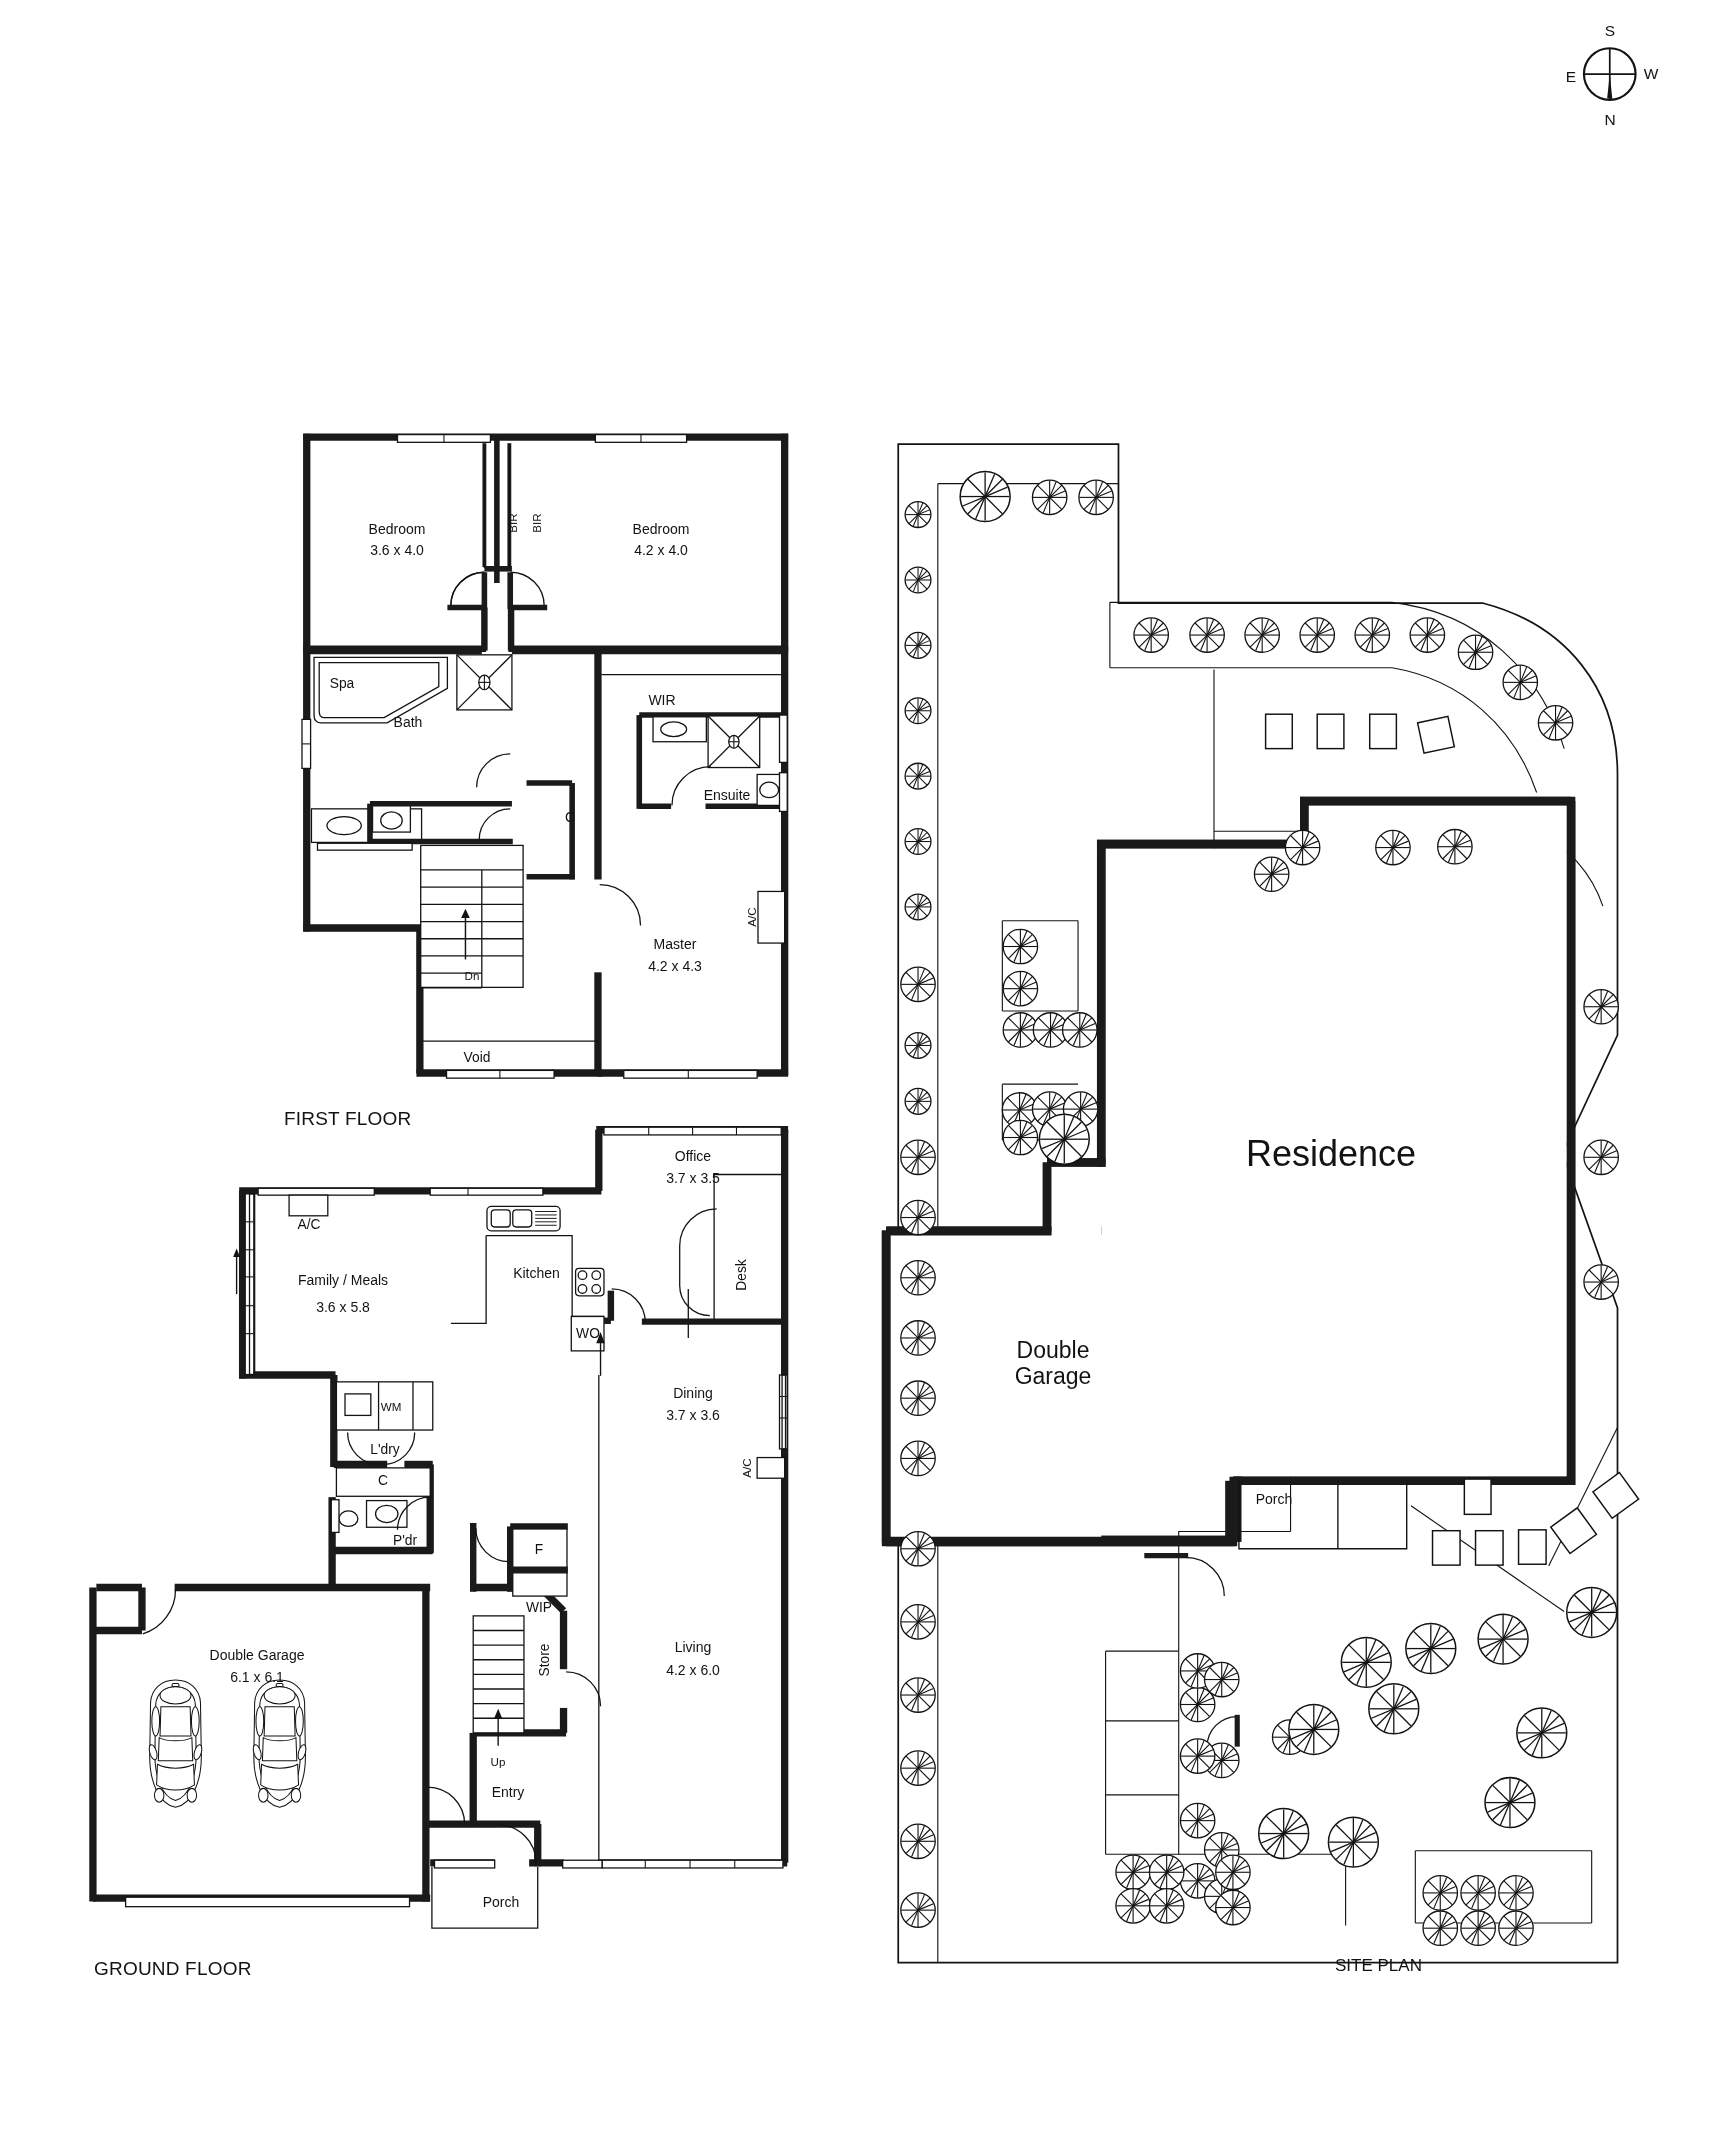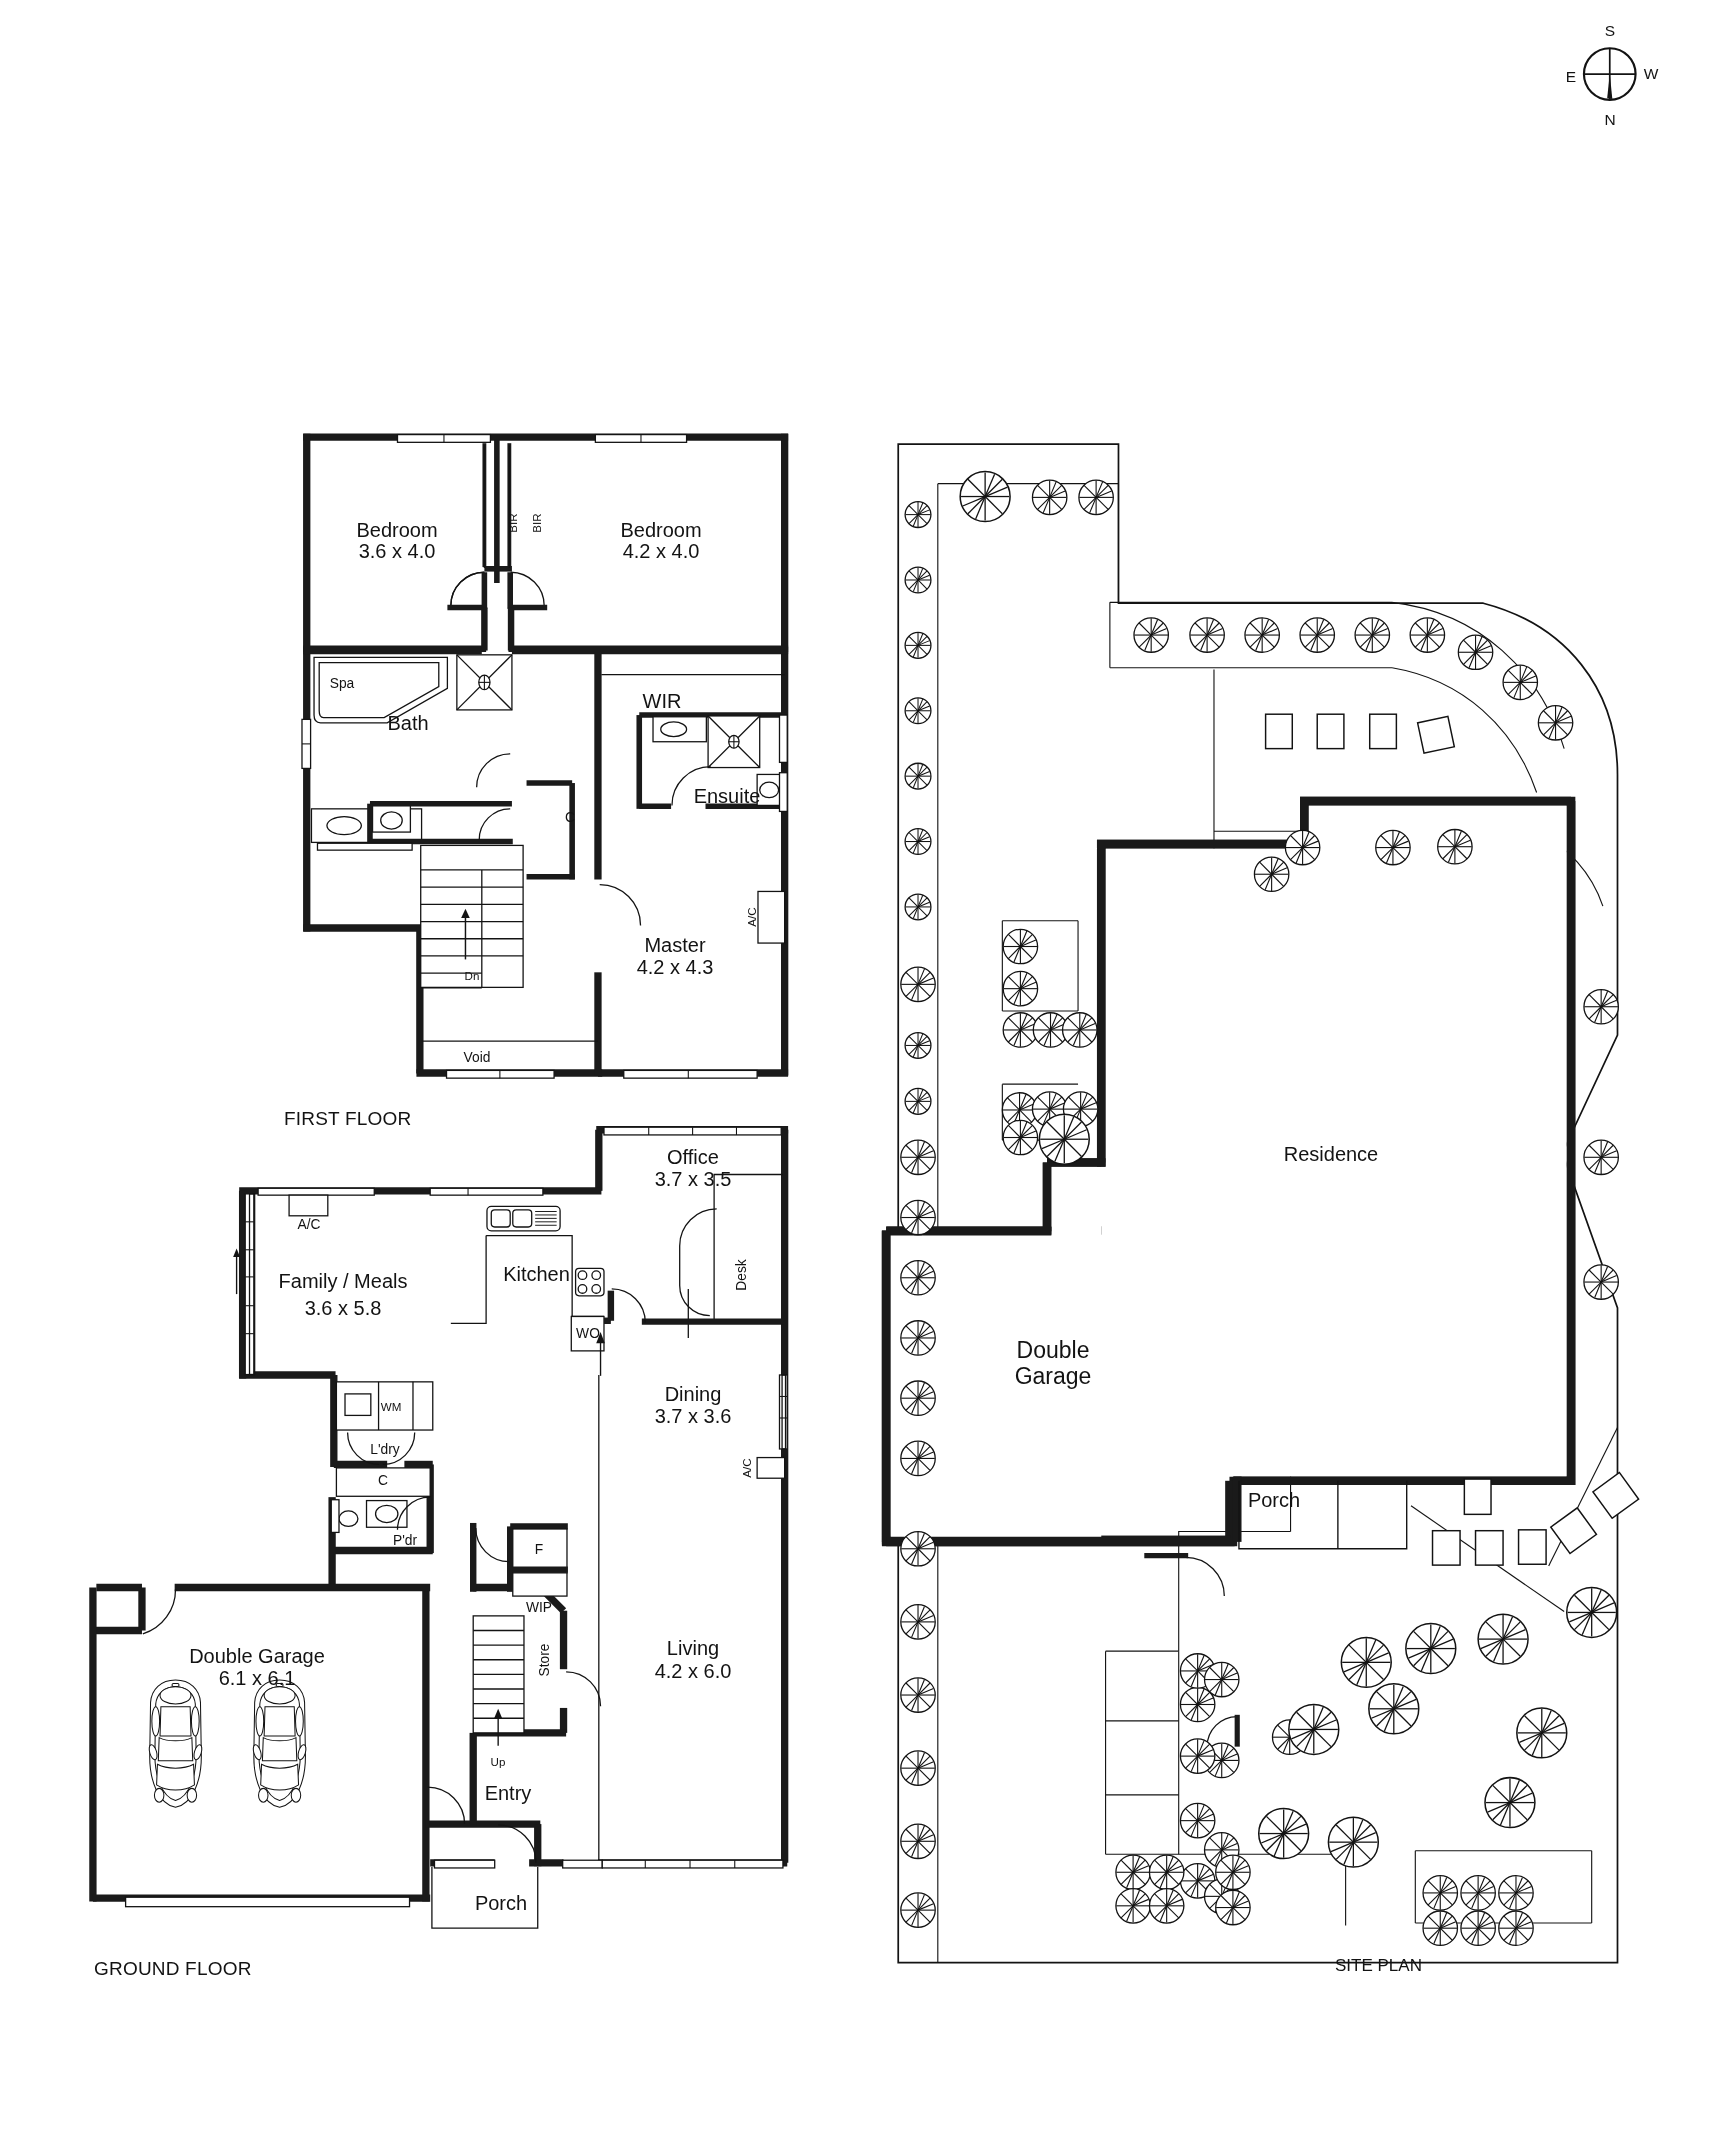--- a/index.html
+++ b/index.html
@@ -9,26 +9,26 @@
     font-family:"Liberation Sans", sans-serif;color:#1a1a1a;
   }
   #sheet{position:absolute;left:0;top:0;width:1713px;height:2423px;}
   svg.plan{position:absolute;left:0;top:0;width:1713px;height:2423px;overflow:visible;}
   .lbl{
     position:absolute;font-family:"Liberation Sans", sans-serif;
     color:#131313;white-space:pre;line-height:1.12;
     text-align:center;
   }
   .lbl.rot{transform-origin:center center;}
-  .t-room{font-size:20px;}
+  .t-room{font-size:14px;}
   .t-room2{font-size:23px;}
   .t-small{font-size:13.8px;}
   .t-tiny{font-size:11.6px;}
   .t-title{font-size:19px;letter-spacing:0.2px;}
-  .t-res{font-size:20px;}
+  .t-res{font-size:36px;}
   .t-site{font-size:17px;}
   .t-comp{font-size:15.5px;}
   .ctr{transform:translate(-50%,-50%);}
 </style>
 </head>
 <body>
 
 <div id="sheet">
 
   <svg class="plan" viewBox="0 0 3982 5632">

